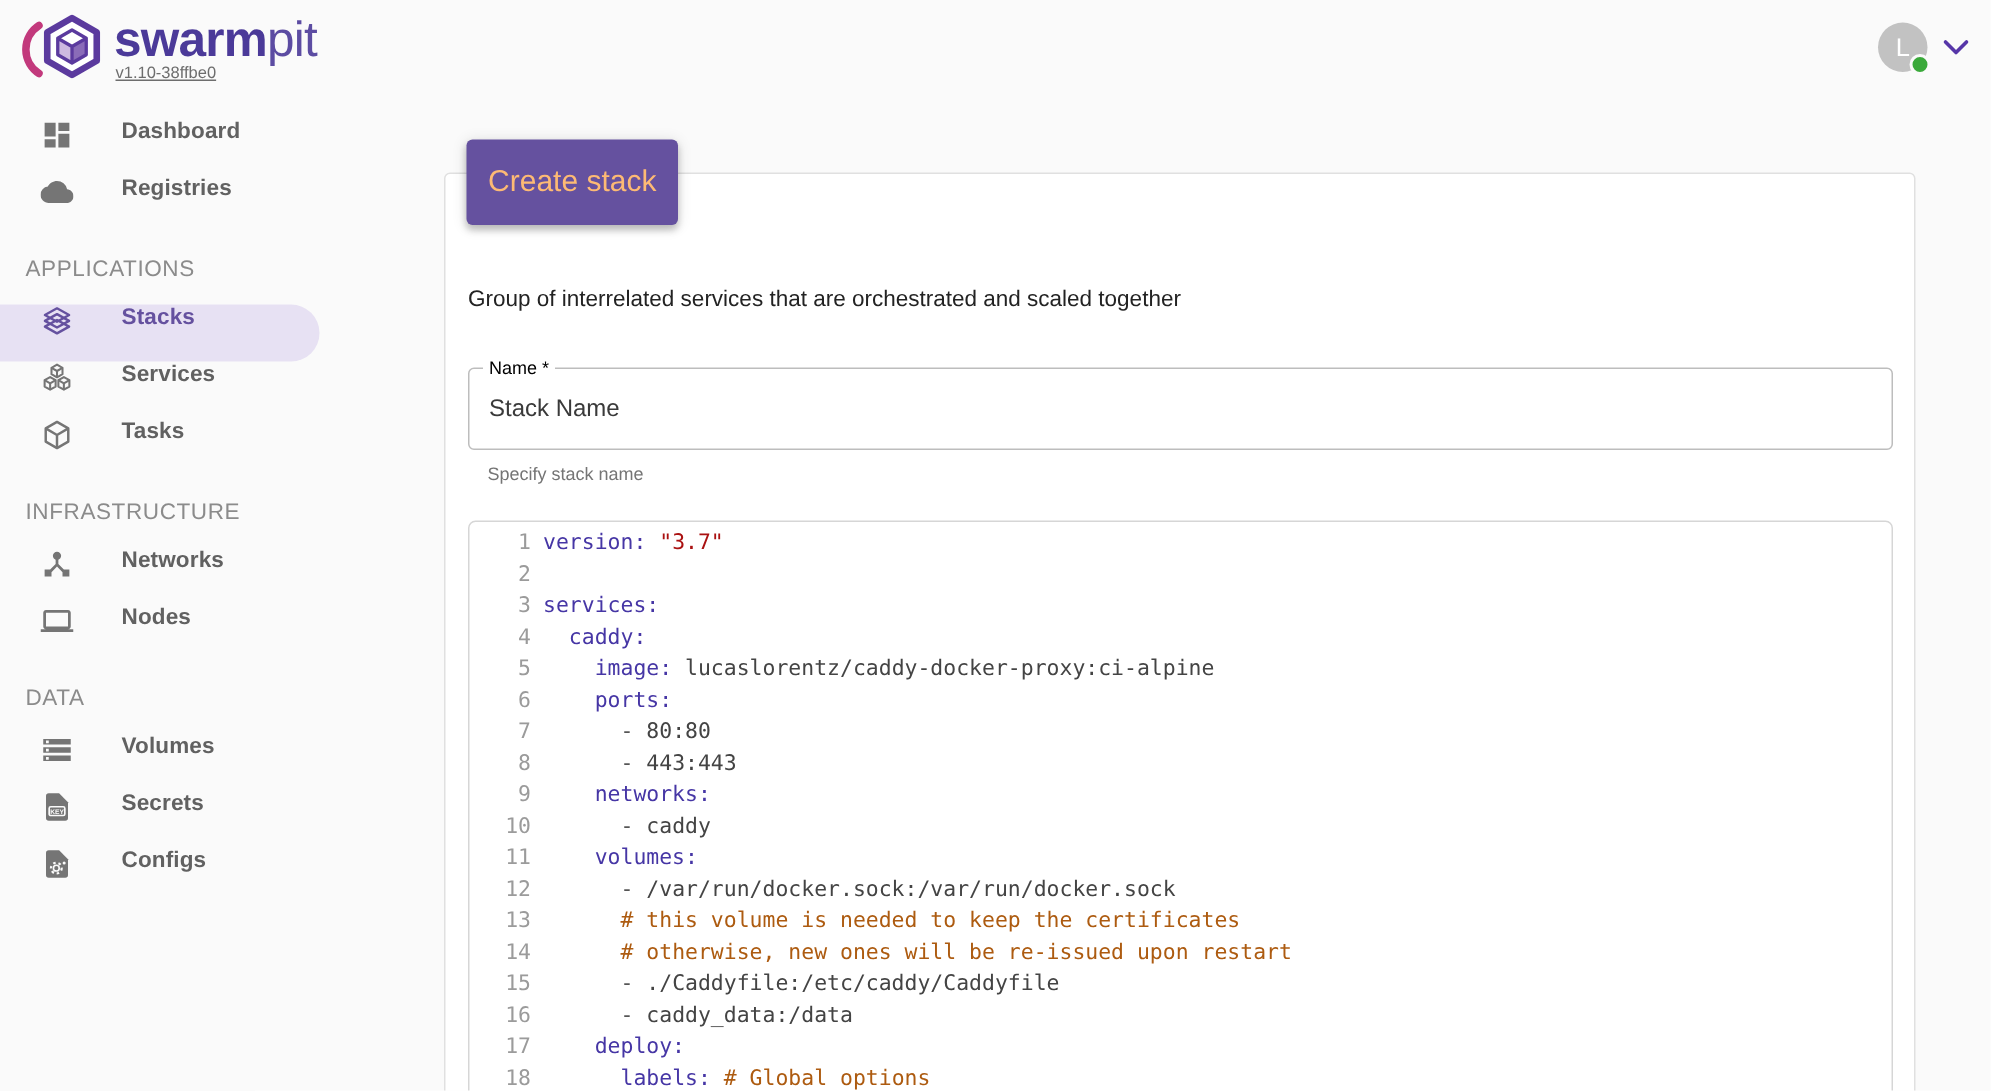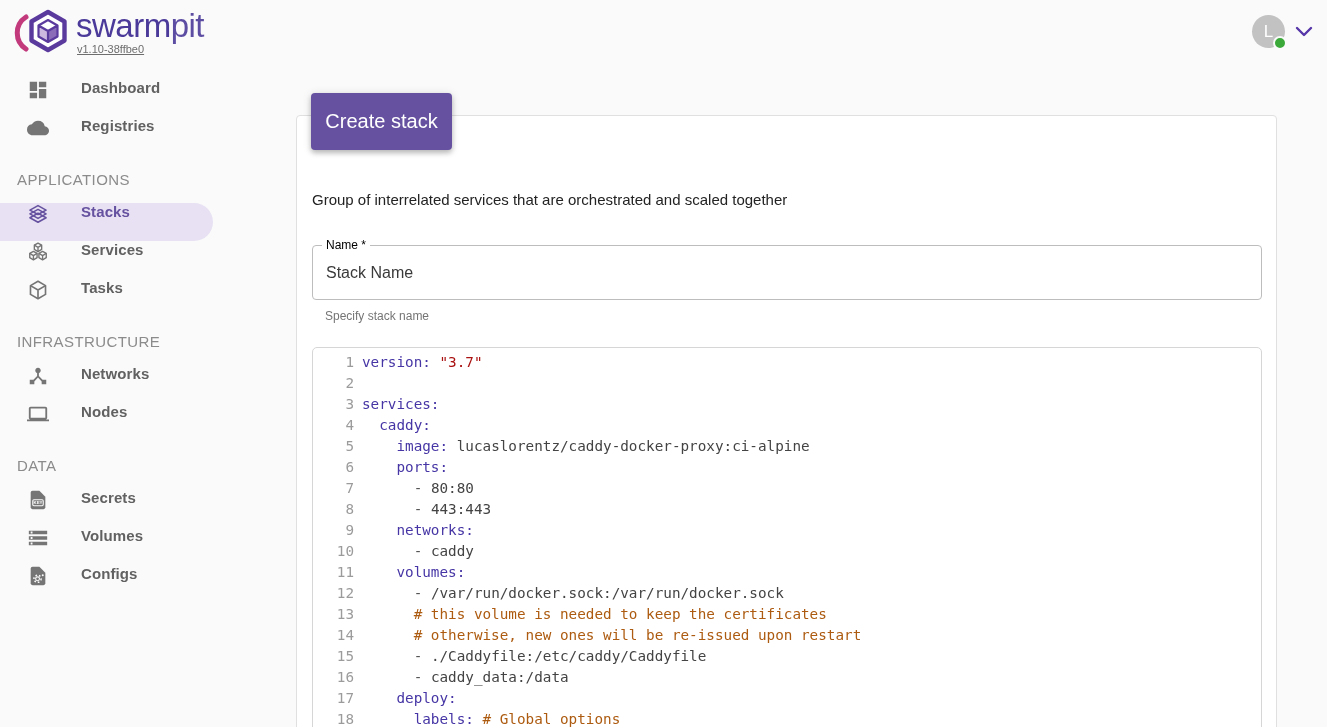--- a/index.html
+++ b/index.html
@@ -8,21 +8,21 @@
     font-family:"Liberation Sans", sans-serif;
     background:var(--page_bg,#fafafa);
     position:relative;
     color:#212121;
   }
   
   .header { position:absolute; top:0; left:0; width:1327px; height:67px; }
   .brand { position:absolute; left:12px; top:8px; display:flex; align-items:flex-start; cursor:pointer; }
   .brand-text { margin-left:6px; }
   .brand-line { font-size:33px; line-height:36px; color:var(--brand_text,#4b3a99); letter-spacing:-0.5px; }
-  .brand-line .b { font-weight:normal; }
+  .brand-line .b { font-weight:bold; }
   .brand-line .l { font-weight:normal; opacity:.9; }
   .version { font-size:11px; color:#6d6d6d; margin-top:-1px; padding-left:1px;text-decoration:underline; }
   .user { position:absolute; top:15px; right:14px; display:flex; align-items:center; cursor:pointer; }
   .avatar { width:33px; height:33px; border-radius:50%; background:var(--avatar_gray,#c2c2c2);
     color:#fff; font-size:17px; display:flex; align-items:center; justify-content:center; position:relative; }
   .status-dot { position:absolute; right:-2px; bottom:-2px; width:14px; height:14px; border-radius:50%;
     background:var(--green,#3aa93a); border:2px solid #fafafa; }
   .user-chevron { margin-left:10px; display:flex; }
 
   
@@ -34,21 +34,21 @@
   .nav-item.active { background:var(--active_bg,#e7e1f3); width:213px; border-radius:0 19px 19px 0;
     color:var(--primary,#65519f); }
   .nav-item.active .nav-label { color:var(--primary,#65519f); }
   .section-header { height:32px; margin:8px 0; display:flex; align-items:center; padding-left:17px;
     font-size:15px; color:var(--section_gray,#8b8b8b); letter-spacing:.4px; }
 
   
   .main-card { position:absolute; left:296px; top:115px; width:981px; height:1200px;
     background:#fff; border:1px solid var(--border,#e0e0e0); border-radius:4px; }
   .create-btn { position:absolute; left:311px; top:93px; width:141px; height:57px;
-    background:var(--primary,#65519f); color:#ffffff; font-size:20px; font-family:"Liberation Sans",sans-serif;
+    background:var(--primary,#65519f); color:#fdba74; font-size:20px; font-family:"Liberation Sans",sans-serif;
     border:none; border-radius:4px; cursor:pointer;
     box-shadow:0 3px 5px rgba(0,0,0,.22), 0 1px 10px rgba(0,0,0,.12); }
   .description { position:absolute; left:15px; top:75px; font-size:15px; color:#232323; }
 
   .field { position:absolute; left:15px; top:129px; width:950px; height:55px;
     border:1px solid #bdbdbd; border-radius:4px; background:#fff; }
   .field-label { position:absolute; top:-8px; left:9px; background:#fff; padding:0 4px;
     font-size:12px; color:#000000; }
   .field input { position:absolute; left:13px; top:1px; height:51px; width:920px; border:none; outline:none;
     font-size:16px; color:#3a3a3a; background:transparent; font-family:"Liberation Sans",sans-serif; }
@@ -161,31 +161,31 @@
     <svg class="nav-ic" viewBox="0 0 24 24">
         <path fill="currentColor" d="M20 18c1.1 0 1.99-.9 1.99-2L22 6c0-1.1-.9-2-2-2H4c-1.1 0-2 .9-2 2v10c0 1.1.9 2 2 2H0v2h24v-2h-4zM4 6h16v10H4V6z"></path>
       </svg>
     <span class="nav-label">Nodes</span>
   </div>
 
   <div class="section-header">DATA</div>
 
   <div class="nav-item">
     <svg class="nav-ic" viewBox="0 0 24 24">
+        <path fill="currentColor" d="M2 20h20v-4H2v4zm2-3h2v2H4v-2zM2 4v4h20V4H2zm4 3H4V5h2v2zm-4 7h20v-4H2v4zm2-3h2v2H4v-2z"></path>
+      </svg>
+    <span class="nav-label">Volumes</span>
+  </div>
+  <div class="nav-item">
+    <svg class="nav-ic" viewBox="0 0 24 24">
       <path fill="currentColor" d="M13.5 2H6a2 2 0 0 0-2 2v16a2 2 0 0 0 2 2h12a2 2 0 0 0 2-2V8.5z"></path>
       <rect x="6.3" y="11.8" width="11.4" height="6.4" rx="1.2" fill="none" stroke="#fafafa" stroke-width="1.2"></rect>
       <text x="12" y="16.8" text-anchor="middle" font-size="4.8" font-weight="bold" fill="#fafafa" font-family="Liberation Sans, sans-serif">KEY</text>
     </svg>
     <span class="nav-label">Secrets</span>
-  </div>
-  <div class="nav-item">
-    <svg class="nav-ic" viewBox="0 0 24 24">
-        <path fill="currentColor" d="M2 20h20v-4H2v4zm2-3h2v2H4v-2zM2 4v4h20V4H2zm4 3H4V5h2v2zm-4 7h20v-4H2v4zm2-3h2v2H4v-2z"></path>
-      </svg>
-    <span class="nav-label">Volumes</span>
   </div>
   <div class="nav-item">
     <svg class="nav-ic" viewBox="0 0 24 24">
       <path fill="currentColor" d="M13.5 2H6a2 2 0 0 0-2 2v16a2 2 0 0 0 2 2h12a2 2 0 0 0 2-2V8.5z"></path>
       <circle cx="11.5" cy="15" r="2.1" fill="none" stroke="#fafafa" stroke-width="1.2"></circle>
       <circle cx="11.5" cy="15" r="3.9" fill="none" stroke="#fafafa" stroke-width="1.6" stroke-dasharray="1.8 2.1"></circle>
       <circle cx="17.2" cy="11.3" r="1.1" fill="#fafafa"></circle>
     </svg>
     <span class="nav-label">Configs</span>
   </div>

